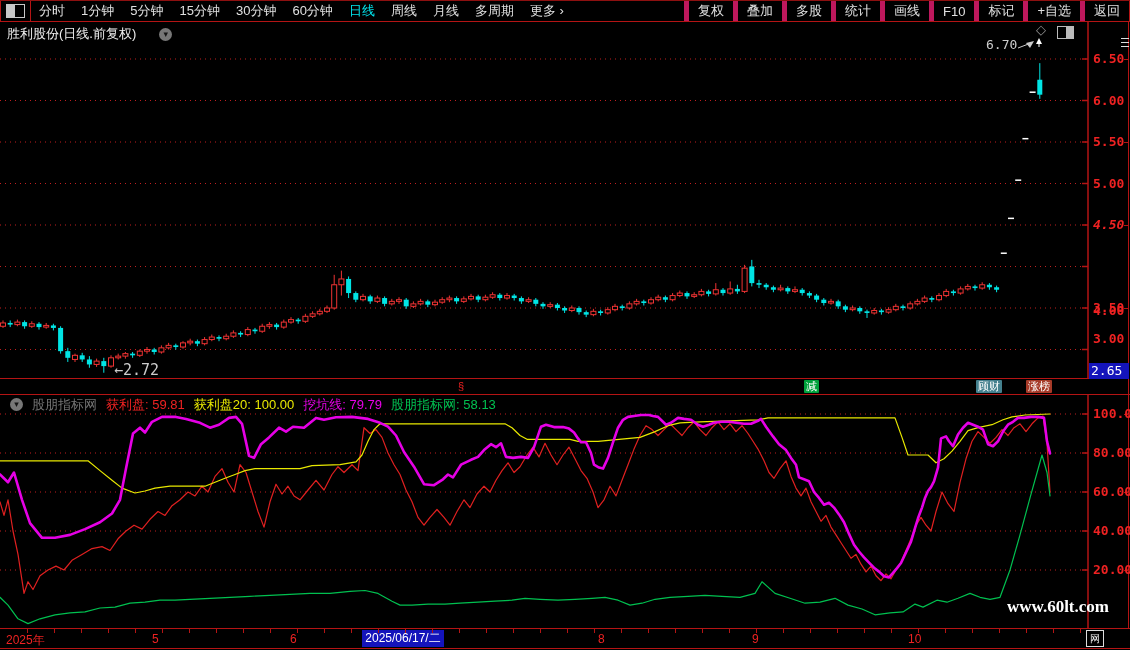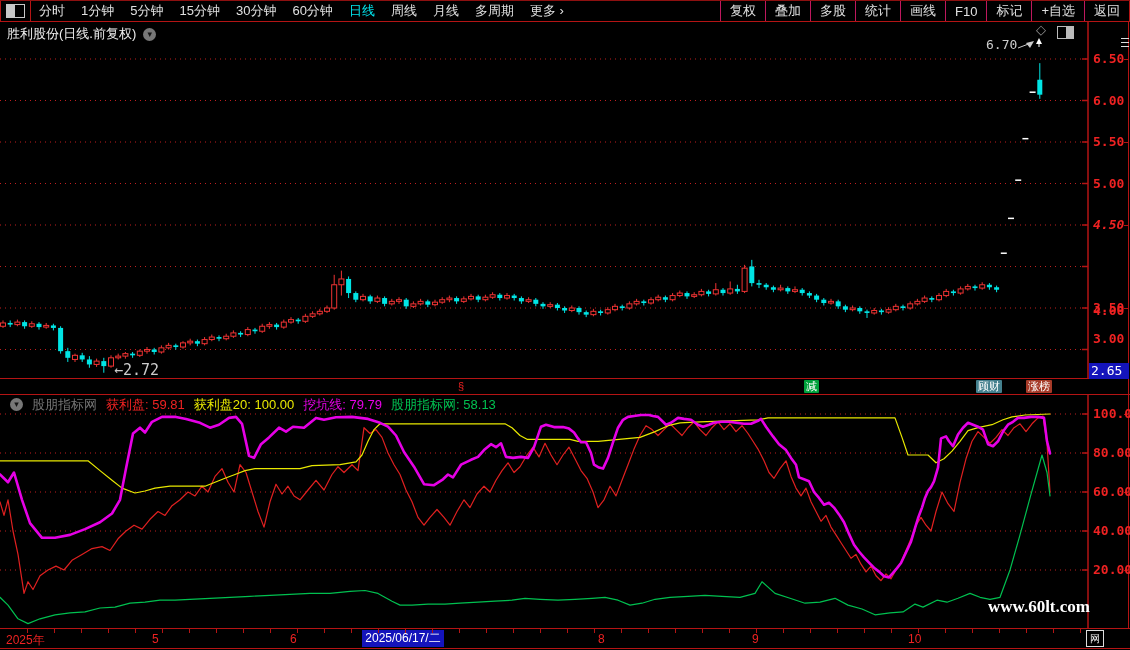--- a/index.html
+++ b/index.html
@@ -10,25 +10,25 @@
   #toolbar{position:absolute;left:0;top:0;width:1130px;height:22px;box-sizing:border-box;
            border-top:1px solid #8d1010;border-bottom:1px solid #b41414;
            display:flex;align-items:center;font-size:13px;color:#e0e0e0;background:#000;z-index:20;}
   #tb-icon-cell{height:100%;display:flex;align-items:center;padding:0 5px;border-right:1px solid #b41414;border-left:1px solid #b41414;}
   .split-ico{width:17px;height:12px;border:1px solid #c8c8c8;position:relative;}
   .split-ico::after{content:"";position:absolute;left:0;top:0;width:45%;height:100%;background:#c8c8c8;}
   #tb-left{display:flex;align-items:center;}
   .tb-item{margin:0 8px;white-space:nowrap;cursor:default;}
   .tb-item.active{color:#00e5ee;}
   #tb-right{margin-left:auto;display:flex;height:100%;}
-  .tb-btn{display:flex;align-items:center;padding:0 9px;border-left:1px solid #be185d;white-space:nowrap;}
+  .tb-btn{display:flex;align-items:center;padding:0 9px;border-left:5px solid #be185d;white-space:nowrap;}
   .tb-btn:last-child{border-right:1px solid #b41414;}
 
   
-  #title-row{position:absolute;left:7px;top:25px;font-size:13px;color:#eee;z-index:10;display:flex;align-items:center;}
+  #title-row{position:absolute;left:7px;top:25px;font-size:13px;color:#eee;z-index:10;display:flex;align-items:center;gap:16px;}
   .chev-circle{display:inline-block;width:13px;height:13px;border-radius:50%;background:#777;color:#151515;
                font-size:9px;line-height:12px;text-align:center;margin-left:7px;}
 
   svg{position:absolute;display:block;}
   #main-svg{left:0;top:22px;z-index:1;}
   #ind-svg{left:0;top:395px;z-index:1;}
 
   
   #price-axis{position:absolute;left:1089px;top:22px;width:40px;height:357px;
               font:bold 13px "DejaVu Sans Mono",monospace;color:#ee2222;z-index:5;}
@@ -67,21 +67,21 @@
   .dt-tick{position:absolute;top:0;width:1px;height:4px;background:#b41414;}
   #sel-date{position:absolute;left:362px;top:1px;width:82px;height:17px;background:#1414bb;color:#fff;
             text-align:center;line-height:17px;font-size:12px;}
 
   #right-edge{position:absolute;left:1128px;top:22px;width:1px;height:606px;background:#b41414;z-index:4;}
   .re-tick{position:absolute;left:-4px;width:4px;height:1px;background:#b41414;}
 
   
   #watermark{position:absolute;left:988px;top:595px;width:140px;text-align:left;color:#fff;z-index:30;line-height:1.1;}
   #wm1{font-size:22px;letter-spacing:1px;}
-  #wm2{font:bold 17px "Liberation Serif",serif;margin-top:2px;}
+  #wm2{font:bold 17px "Liberation Serif",serif;margin-top:2px;text-align:center;}
 
   #win-icon{position:absolute;left:1086px;top:630px;width:16px;height:15px;border:1px solid #ddd;color:#eee;
             font-size:10px;line-height:15px;text-align:center;z-index:31;}
 </style>
 </head>
 <body>
 
 <div id="toolbar">
   <div id="tb-icon-cell">
     <div class="split-ico"></div>

